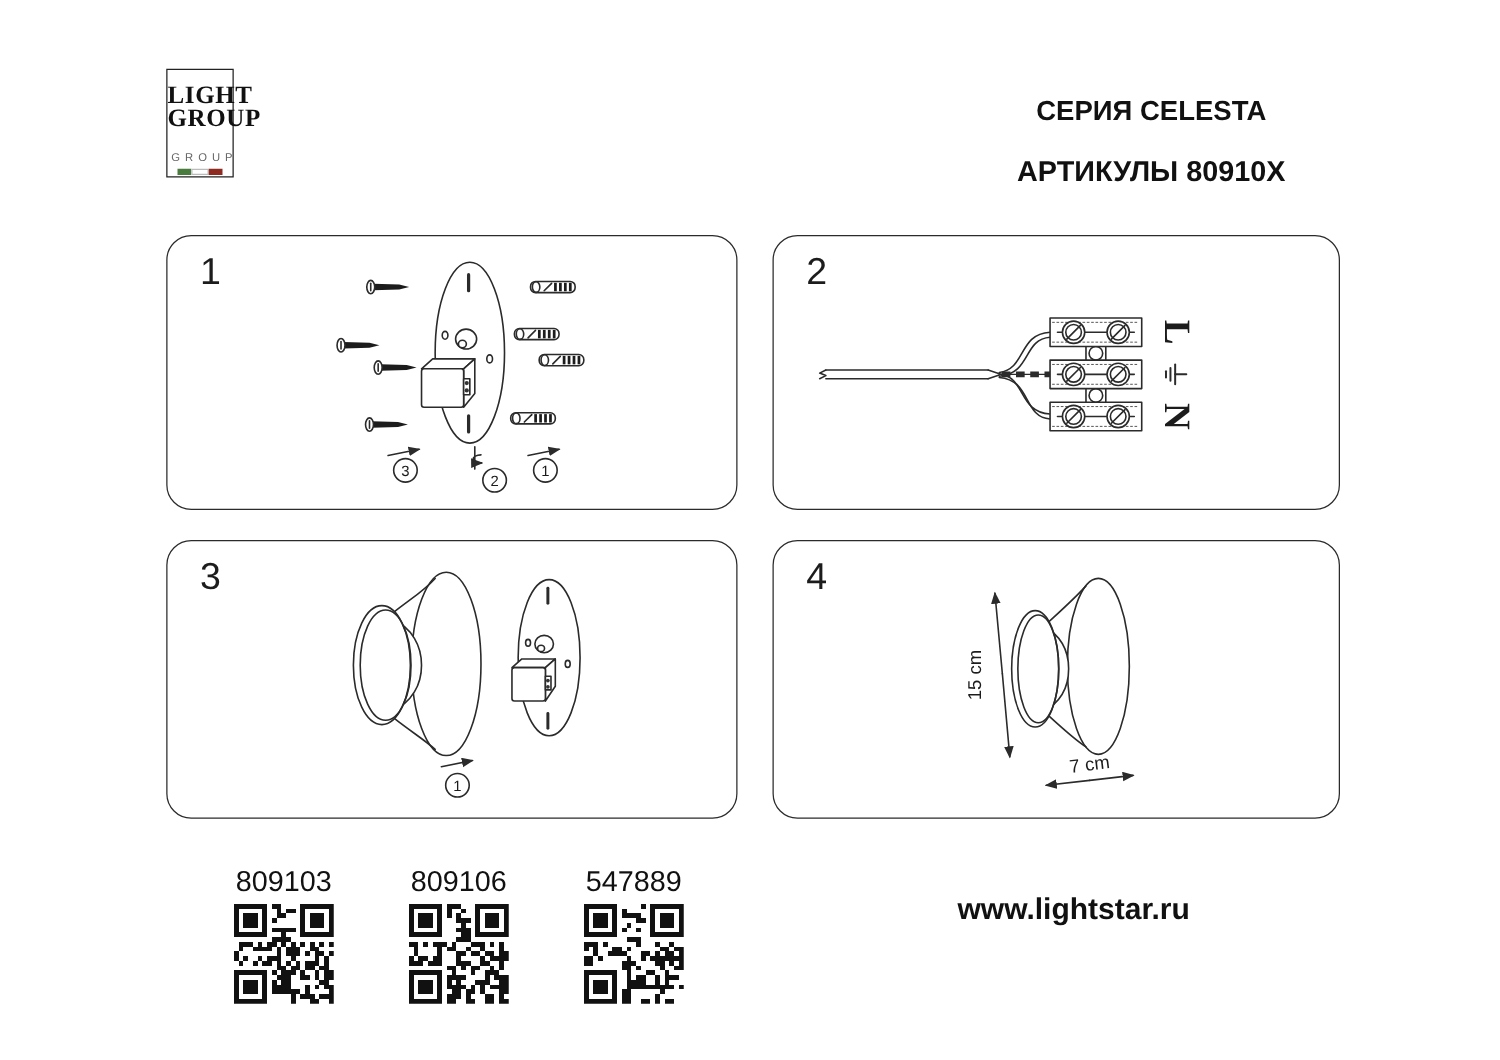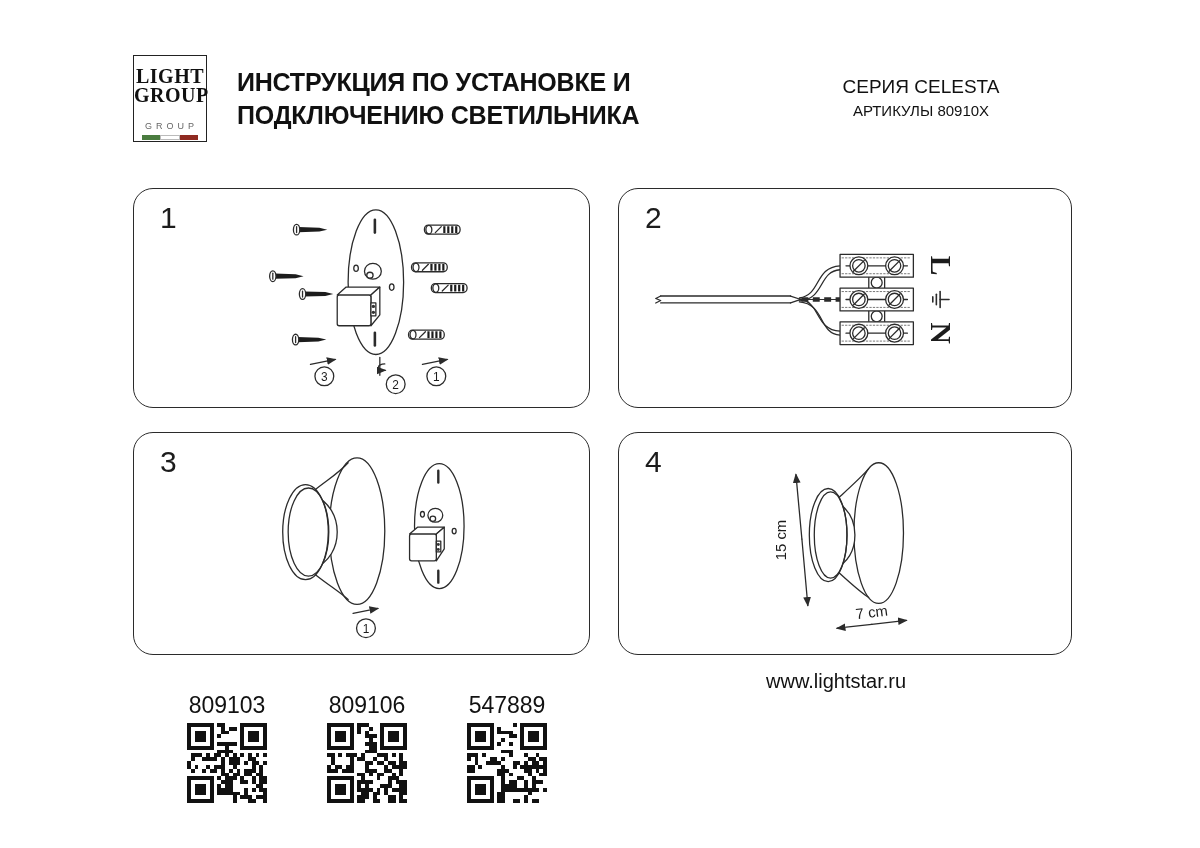--- a/index.html
+++ b/index.html
@@ -1,65 +1,61 @@
 <!DOCTYPE html>
 <html><head>
 <meta charset="utf-8">
 <style>
   html,body{margin:0;padding:0;background:#fff;}
   .page{position:relative;width:1200px;height:848px;background:#ffffff;overflow:hidden;
         font-family:"Liberation Sans",sans-serif;color:#1c1c1c;}
   
-  .logo-box{position:absolute;left:133px;top:55px;width:74px;height:87px;box-sizing:border-box;
+  .logo-box{position:absolute;left:133px;top:55px;width:54px;height:87px;box-sizing:border-box;
             border:1.5px solid #222;text-align:center;padding-top:11px;background:#fff;}
   .logo-line{font-family:"Liberation Serif",serif;font-weight:bold;font-size:20px;line-height:19px;
              letter-spacing:.5px;color:#111;}
   .logo-group{font-size:9px;letter-spacing:4px;color:#666;margin-top:16px;margin-left:3px;}
   .logo-flag{display:flex;height:5px;margin:4px 8px 0 8px;}
   .logo-flag span{flex:1;}
   .flag-white{box-sizing:border-box;border:1px solid #bbb;}
   .doc-title{position:absolute;left:237px;top:66px;font-weight:bold;font-size:25px;line-height:33px;
              letter-spacing:-.2px;color:#111;}
   .series-block{position:absolute;left:790px;top:76px;width:262px;text-align:center;color:#111;}
-  .series-name{font-weight:normal;font-size:19px;}
-  .series-articles{font-weight:normal;font-size:15px;margin-top:4px;}
+  .series-name{font-weight:bold;font-size:22px;}
+  .series-articles{font-weight:bold;font-size:23px;margin-top:22px;}
   
   .panel{position:absolute;box-sizing:border-box;border:1.5px solid #2b2b2b;border-radius:20px;background:#fff;}
   .panel-number{position:absolute;left:26px;top:12px;font-size:30px;color:#1c1c1c;}
   .panel svg{position:absolute;left:0;top:0;width:100%;height:100%;}
   #panel1{left:133px;top:188px;width:457px;height:220px;}
   #panel2{left:618px;top:188px;width:454px;height:220px;}
   #panel3{left:133px;top:432px;width:457px;height:223px;}
   #panel4{left:618px;top:432px;width:454px;height:223px;}
   
   .qr-label{position:absolute;top:692px;width:80px;text-align:center;font-weight:normal;font-size:23px;color:#111;}
   .qr-box{position:absolute;top:723px;width:80px;height:80px;}
   .qr-box svg{width:100%;height:100%;}
-  .website{position:absolute;left:766px;top:670px;font-weight:normal;font-size:20px;color:#111;}
+  .website{position:absolute;left:766px;top:714px;font-weight:bold;font-size:24px;color:#111;}
 </style>
 </head>
 <body>
 
 <div class="page">
 
   <div class="logo-box">
     <div class="logo-line">LIGHT</div>
     <div class="logo-line">GROUP</div>
     <div class="logo-group">GROUP</div>
     <div class="logo-flag">
       <span style="background:#4a7c3f"></span>
       <span class="flag-white" style="background:#fff"></span>
       <span style="background:#8f2a21"></span>
     </div>
   </div>
 
-  <div class="doc-title">
-    <div>ИНСТРУКЦИЯ ПО УСТАНОВКЕ И</div>
-    <div>ПОДКЛЮЧЕНИЮ СВЕТИЛЬНИКА</div>
-  </div>
 
   <div class="series-block">
     <div class="series-name">СЕРИЯ CELESTA</div>
     <div class="series-articles">АРТИКУЛЫ 80910X</div>
   </div>
 
   <div class="panel" id="panel1">
     <div class="panel-number">1</div>
     <svg viewBox="0 0 457 220" stroke="#2b2b2b" stroke-width="1.3" fill="none" stroke-linecap="round" stroke-linejoin="round">
       <defs>

